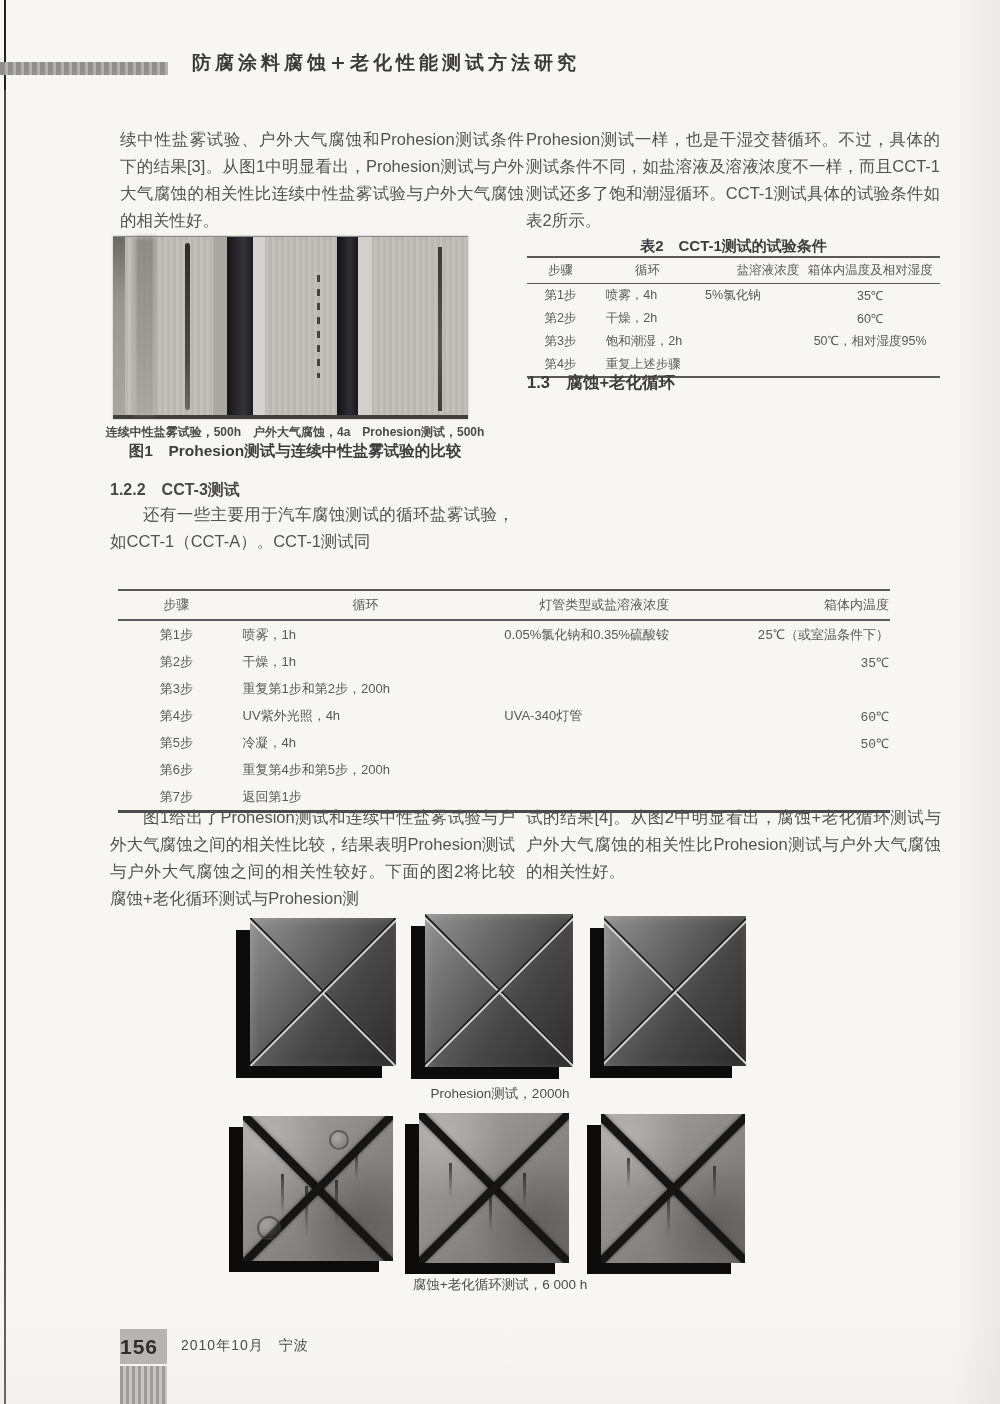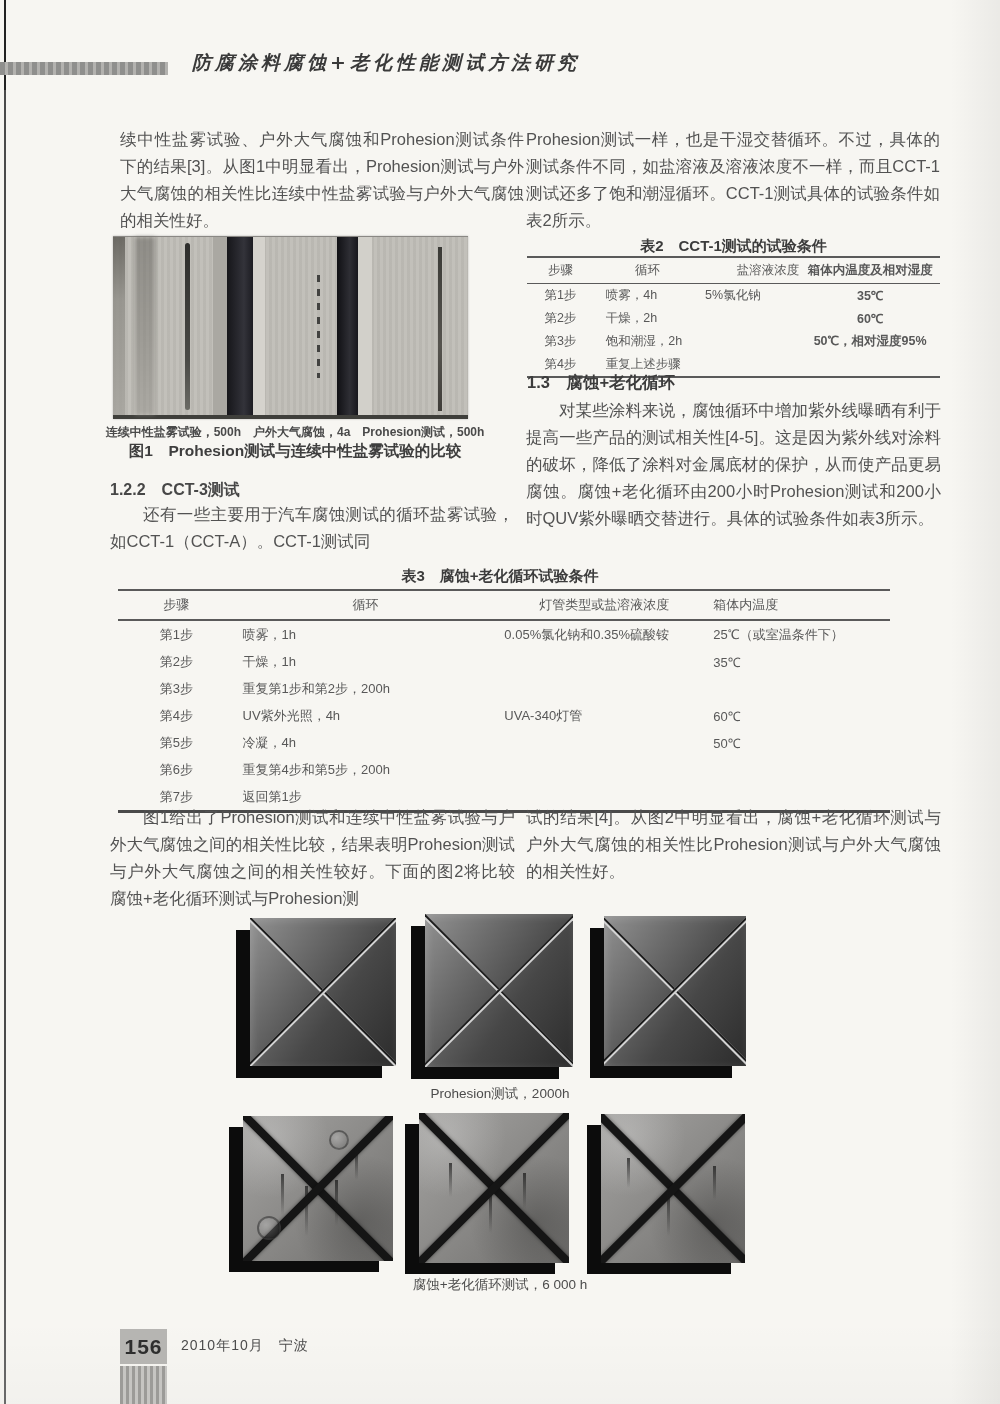--- a/index.html
+++ b/index.html
@@ -7,21 +7,21 @@
         background:#f7f6f2;
         background-image:linear-gradient(90deg, rgba(0,0,0,0) 95%, rgba(0,0,0,.05)),
                          linear-gradient(0deg, rgba(0,0,0,.02), rgba(0,0,0,0) 6%);
         font-family:"Liberation Sans", sans-serif;color:#4f4f4f;}
   .abs{position:absolute;}
   
   .edge-line{left:4px;top:0;width:2px;height:100%;background:linear-gradient(#222 0 90px,#4a4a4a 90px 85%,#6a6a6a);}
   
   .header-bar{left:0;top:62px;width:168px;height:13px;
     background:repeating-linear-gradient(90deg,#8f8f8d 0 5px,#b3b2af 5px 8px);}
-  .header-title{left:192px;top:50px;font-family:"DejaVu Serif",serif;font-style:italic;
+  .header-title{left:192px;top:50px;font-family:"DejaVu Serif",serif;
     font-weight:bold;font-size:19px;letter-spacing:4px;color:#3a3a3a;}
   
   .para{position:absolute;margin:0;font-size:16.5px;line-height:27px;text-align:justify;color:#525252;}
   .ind{text-indent:2em;}
   .pL1{left:110px;top:126px;width:404px;margin-left:10px;}
   .pL2{left:110px;top:501px;width:404px;}
   .pR1{left:526px;top:126px;width:414px;}
   .pR2{left:526px;top:397px;width:415px;}
   .pB1{left:110px;top:804px;width:405px;}
   .pB2{left:526px;top:804px;width:415px;}
@@ -50,28 +50,28 @@
   .t2title{left:527px;top:237px;width:413px;text-align:center;font-size:15px;font-weight:bold;color:#3c3c3c;}
   .t3title{left:110px;top:567px;width:780px;text-align:center;font-size:15px;font-weight:bold;color:#3c3c3c;}
   table.tbl{position:absolute;border-collapse:collapse;table-layout:fixed;color:#585858;}
   .tbl th{font-weight:normal;text-align:center;}
   .t2{left:527px;top:256px;width:413px;font-size:12.5px;border-top:2px solid #5a5a5a;border-bottom:2px solid #5a5a5a;}
   .t2 thead th{border-bottom:1.5px solid #5a5a5a;height:23px;}
   .t2 td{height:21px;}
   .t2 th:nth-child(1),.t2 td:nth-child(1){width:16%;text-align:center;}
   .t2 th:nth-child(2){width:26%;} .t2 td:nth-child(2){text-align:left;padding-left:12px;}
   .t2 th:nth-child(3){width:24%;text-align:right;} .t2 td:nth-child(3){text-align:left;padding-left:4px;}
-  .t2 th:nth-child(4),.t2 td:nth-child(4){width:34%;text-align:center;font-weight:bold;}
+  .t2 th:nth-child(4),.t2 td:nth-child(4){width:34%;text-align:center;}
   .t3{left:118px;top:589px;width:772px;font-size:13px;border-top:2px solid #5a5a5a;border-bottom:3px solid #4a4a4a;}
   .t3 thead th{border-bottom:2px solid #5a5a5a;height:26px;}
   .t3 td{height:25px;}
   .t3 th:nth-child(1),.t3 td:nth-child(1){width:15%;text-align:center;}
   .t3 th:nth-child(2){width:34%;} .t3 td:nth-child(2){text-align:left;padding-left:8px;}
   .t3 th:nth-child(3){width:28%;} .t3 td:nth-child(3){text-align:left;padding-left:8px;}
-  .t3 th:nth-child(4),.t3 td:nth-child(4){width:23%;text-align:left;}
+  .t3 th:nth-child(4),.t3 td:nth-child(4){width:23%;text-align:right;font-family:Liberation Mono, monospace;}
   
   .panel{position:absolute;overflow:hidden;}
   .pa{background:linear-gradient(125deg,#929292 0%,#6c6c6c 30%,#474747 60%,#2c2c2c 100%);
       box-shadow:-14px 12px 0 0 #0c0c0c, inset 2px 2px 8px rgba(255,255,255,.14);}
   .pb{background-image:
         radial-gradient(circle at 18% 16%, rgba(235,235,235,.28), rgba(0,0,0,0) 34%),
         radial-gradient(circle at 78% 72%, rgba(0,0,0,.22), rgba(0,0,0,0) 42%),
         linear-gradient(135deg,#a5a4a2,#8d8c8a 45%,#7d7c7a 75%,#6f6e6c);
       box-shadow:-14px 11px 0 0 #0c0c0c;}
   .xline{position:absolute;left:-26%;top:50%;width:152%;}
@@ -84,21 +84,21 @@
   .pb1{left:243px;top:1116px;width:150px;height:145px;}
   .pb2{left:419px;top:1113px;width:150px;height:150px;}
   .pb3{left:601px;top:1114px;width:144px;height:149px;}
   .drip{position:absolute;width:3px;background:linear-gradient(rgba(22,22,22,.7),rgba(22,22,22,0));}
   .bubble{position:absolute;border-radius:50%;border:2px solid rgba(30,30,30,.45);
     background:radial-gradient(circle at 35% 35%, rgba(210,210,210,.35), rgba(40,40,40,.2));}
   .cap1{left:300px;top:1085px;width:400px;text-align:center;font-size:13.5px;color:#4c4c4c;}
   .cap2{left:300px;top:1276px;width:400px;text-align:center;font-size:13.5px;color:#4c4c4c;}
   
   .pagenum-box{left:120px;top:1329px;width:47px;height:35px;background:#b6b5b2;
-    display:flex;align-items:center;justify-content:center;}
+    display:flex;align-items:center;justify-content:flex-start;}
   .pagenum{font-size:21px;font-weight:bold;color:#2e2e2e;letter-spacing:1px;}
   .issue{left:181px;top:1337px;font-size:14px;color:#4c4c4c;letter-spacing:1px;}
   .footer-hatch{left:120px;top:1366px;width:47px;height:38px;
     background:repeating-linear-gradient(90deg,#9c9b98 0 3px,#c6c5c2 3px 6px);}
 </style>
 </head>
 <body>
 
 <div class="page">
 
@@ -161,23 +161,21 @@
         <tr>
           <td>第4步</td>
           <td>重复上述步骤</td>
           <td></td>
           <td></td>
         </tr>
       </tbody>
   </table>
 
   <h3 class="sec13">1.3　腐蚀+老化循环</h3>
-  <p class="para ind pR2">对某些涂料来说，腐蚀循环中增加紫外线曝晒有利于提高一些产品的测试相关性[4-5]。这是因为紫外线对涂料的破坏，降低了涂料对金属底材的保护，从而使产品更易腐蚀。腐蚀+老化循环由200小时Prohesion测试和200小时QUV紫外曝晒交替进行。具体的试验条件如表3所示。</p>
-
-  <div class="abs t3title">表3　腐蚀+老化循环试验条件</div>
+
   <table class="tbl t3">
     <thead>
         <tr>
           <th>步骤</th>
           <th>循环</th>
           <th>灯管类型或盐溶液浓度</th>
           <th>箱体内温度</th>
         </tr>
       </thead>
     <tbody>

